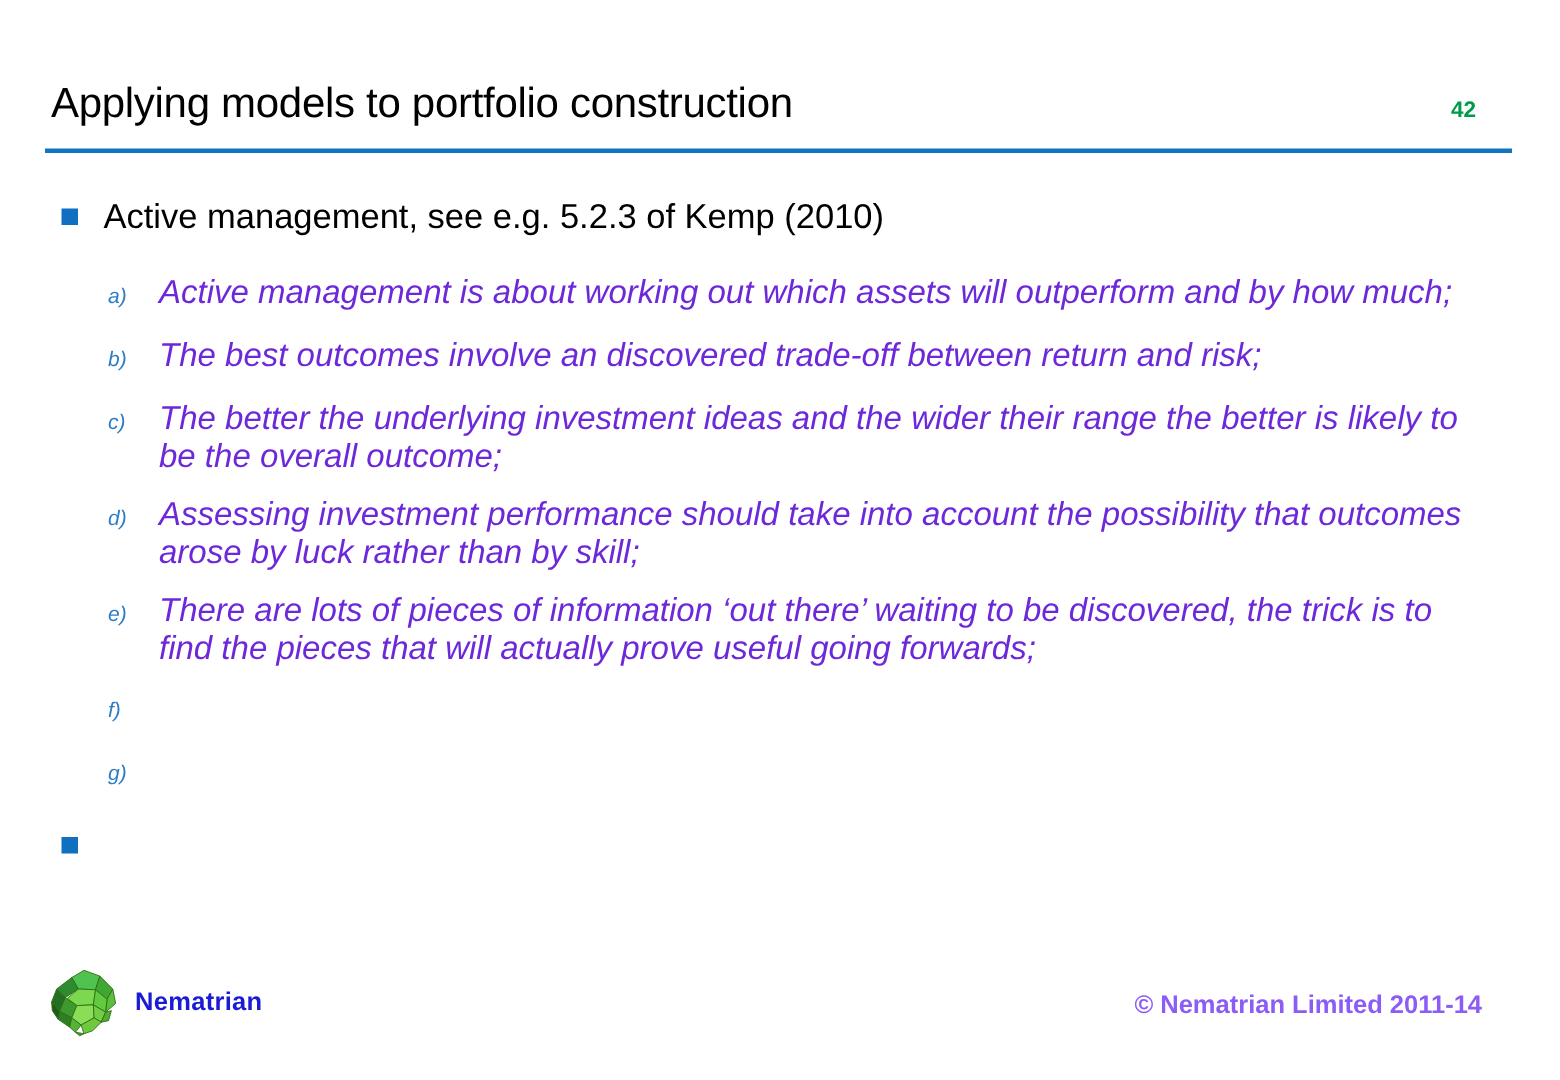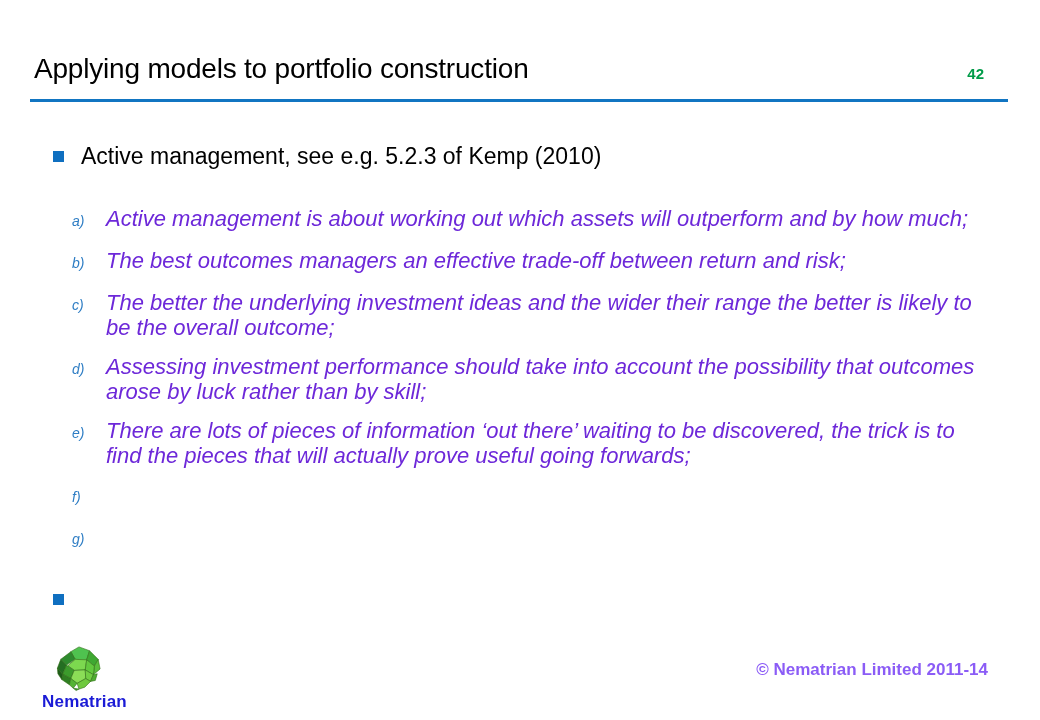--- a/index.html
+++ b/index.html
@@ -65,21 +65,21 @@
   .body {
     position: absolute;
     left: 30px;
     top: 126px;
     width: 980px;
   }
 
   .l1 {
     display: flex;
     align-items: flex-start;
-    margin: 16px;
+    margin: 4px;
   }
   .l1 .sq {
     width: 11px;
     height: 11px;
     background: #0F6FC0;
     flex: 0 0 auto;
     margin-top: 9px;
     margin-right: 17px;
     margin-left: 7px;
   }
@@ -128,21 +128,20 @@
     top: 636px;
     width: 1040px;
     height: 84px;
   }
   .logo-wrap {
     position: absolute;
     left: 32px;
     top: 8px;
     display: flex;
     align-items: center;
-    flex-direction: column;
   }
   .logo-mark {
     width: 48px;
     height: 48px;
     flex: 0 0 auto;
   }
   .logo-word {
     font-size: 17px;
     font-weight: bold;
     color: #1B1BD6;
@@ -182,21 +181,21 @@
     <div class="sublist">
 
       <div class="sub">
         <div class="marker">a)</div>
         <div class="sub-text">Active management is about working out which assets will outperform and by how much;</div>
       </div>
       <div class="gap-b"></div>
 
       <div class="sub">
         <div class="marker">b)</div>
-        <div class="sub-text">The best outcomes managers an effective trade-off between return and risk;</div>
+        <div class="sub-text">The best outcomes involve an discovered trade-off between return and risk;</div>
       </div>
       <div class="gap-b"></div>
 
       <div class="sub">
         <div class="marker">c)</div>
         <div class="sub-text">The better the underlying investment ideas and the wider their range the better is likely to be the overall outcome;</div>
       </div>
       <div class="gap-b"></div>
 
       <div class="sub">

